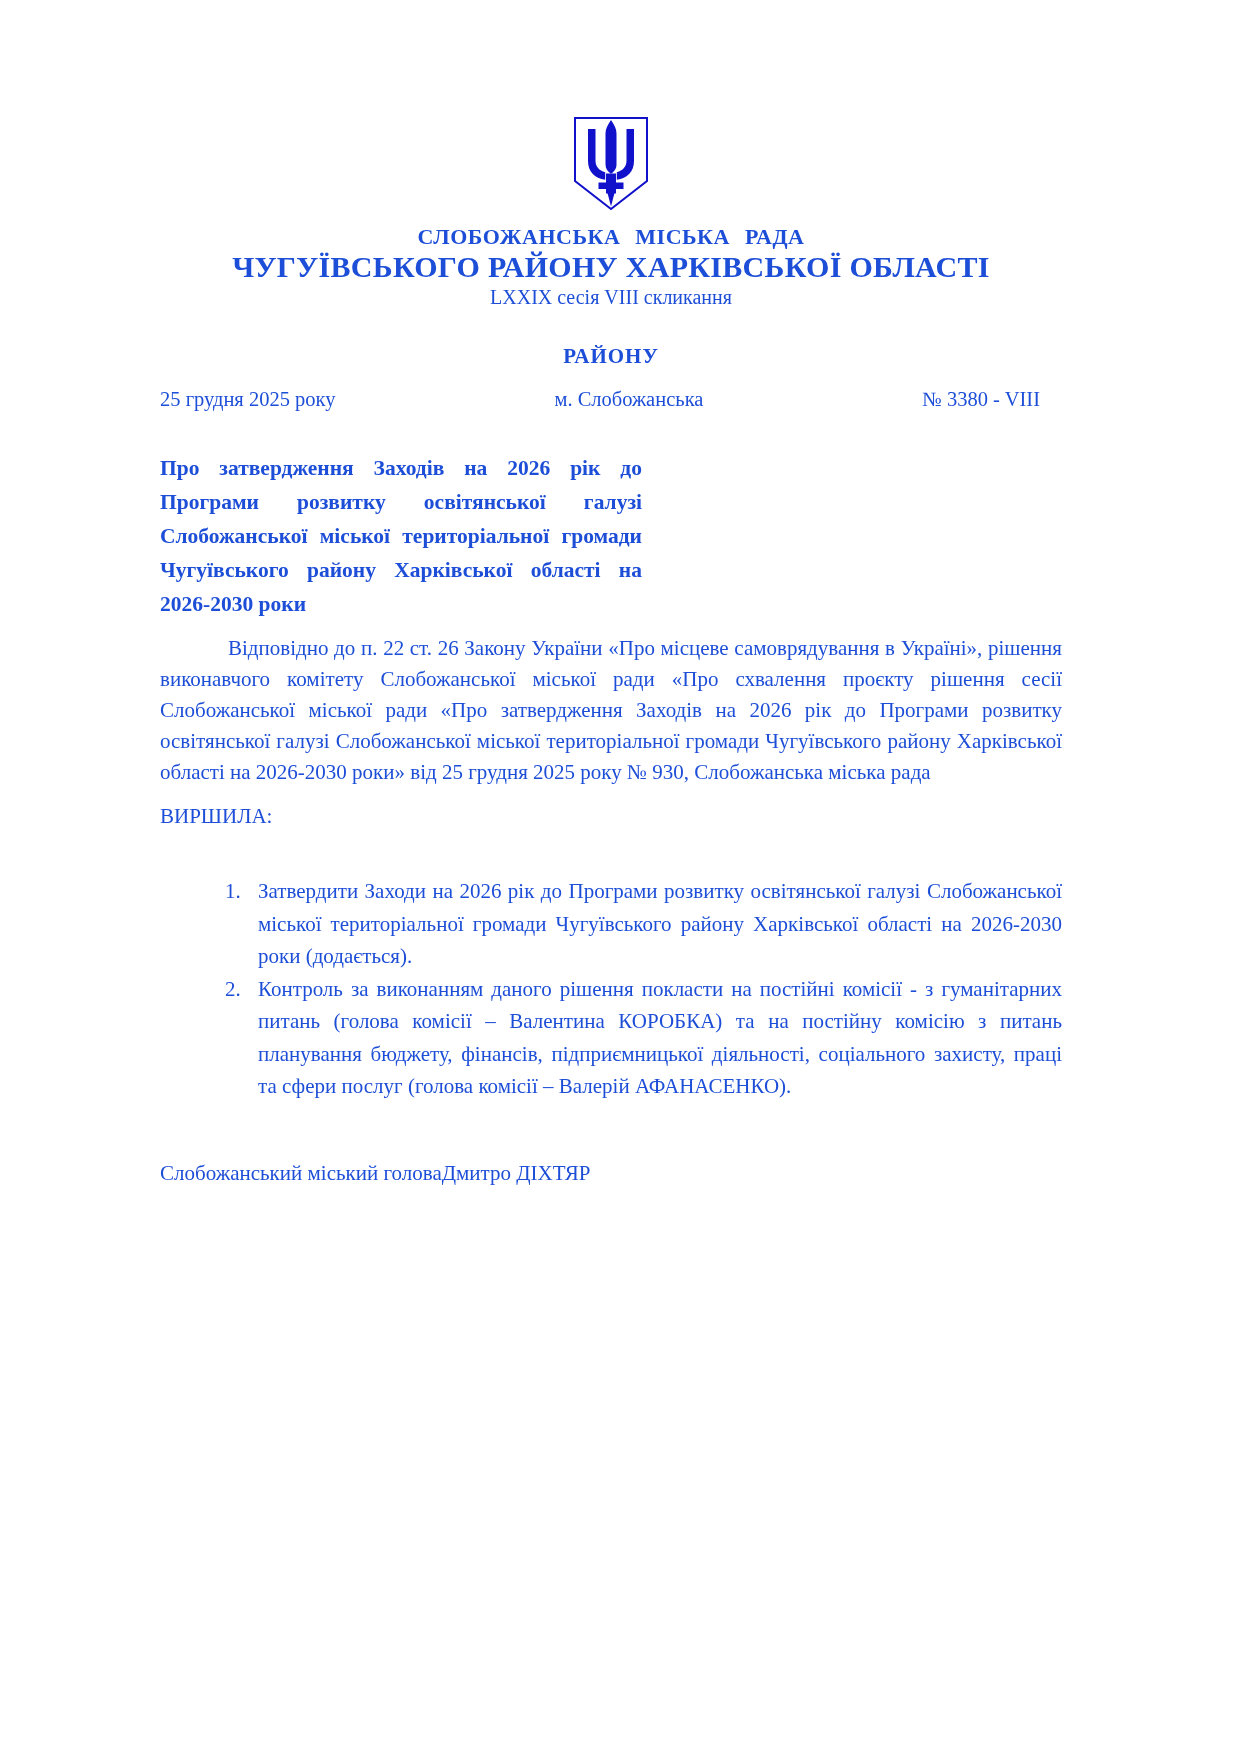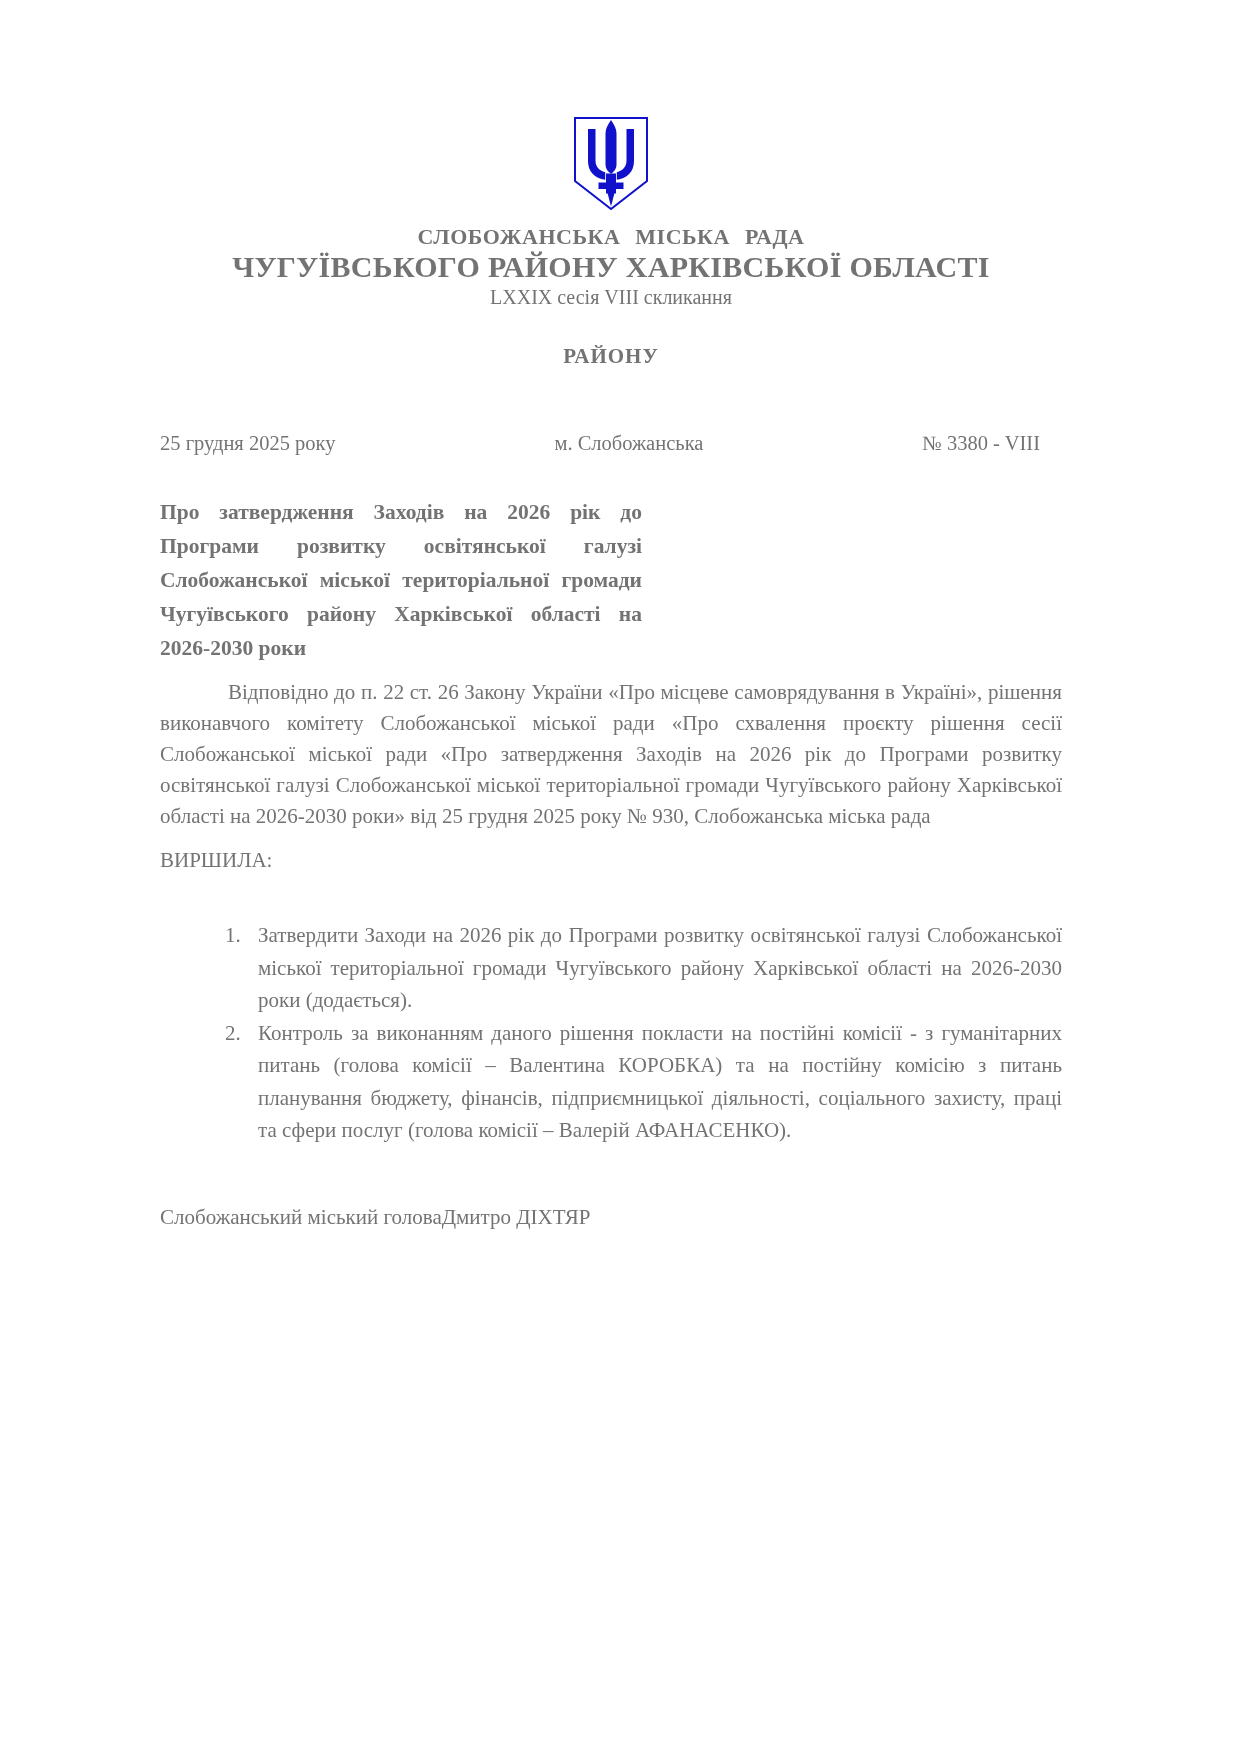--- a/index.html
+++ b/index.html
@@ -1,28 +1,28 @@
 <!DOCTYPE html>
 <html lang="uk"><head>
 <meta charset="utf-8">
 <style>
   html,body{margin:0;padding:0;background:#e8e8e8;}
   .page{
     width:1240px;height:1754px;background:#ffffff;margin:0 auto;
     position:relative;font-family:"Liberation Serif","DejaVu Serif",serif;
-    color:#737373;box-sizing:border-box;overflow:hidden;
+    color:#1d4ed8;box-sizing:border-box;overflow:hidden;
   }
   .doc{position:absolute;left:160px;top:0;width:902px;}
   .emblem-wrap{text-align:center;padding-top:116px;height:96px;}
   .emblem-wrap svg{display:inline-block;}
   .council{font-weight:bold;font-size:22px;line-height:26px;text-align:center;margin:12px 0 0 0;word-spacing:9px;letter-spacing:0.5px;}
   .district{font-weight:bold;font-size:30px;line-height:26px;text-align:center;margin:4px 0 0 0;letter-spacing:0.3px;}
   .session{font-size:20px;line-height:24px;text-align:center;margin-top:5px;}
   .doc-type{font-weight:bold;font-size:21px;line-height:24px;text-align:center;margin-top:35px;letter-spacing:1px;}
-  .meta-row{display:flex;justify-content:space-between;align-items:baseline;font-size:20.5px;margin-top:64px;}
+  .meta-row{display:flex;justify-content:space-between;align-items:baseline;font-size:20.5px;margin-top:20px;}
   .meta-row .num{margin-right:22px;}
   .subject{font-weight:bold;font-size:21.5px;line-height:34px;width:482px;text-align:justify;margin-top:40px;}
   .preamble{font-size:21px;line-height:31px;text-align:justify;text-indent:68px;margin-top:12px;}
   .resolution{font-size:21px;line-height:25px;margin-top:16px;}
   .list{margin-top:46px;}
   .list-item{display:flex;margin:0;}
   .list-item .num{width:33px;margin-left:65px;font-size:21px;line-height:32.5px;flex:0 0 auto;}
   .list-item .txt{flex:1 1 auto;font-size:21px;line-height:32.5px;text-align:justify;}
   .signature-row{display:flex;justify-content:flex-start;align-items:baseline;font-weight:normal;font-size:21px;margin-top:58px;}
   .signature-row .name{margin-right:72px;}

